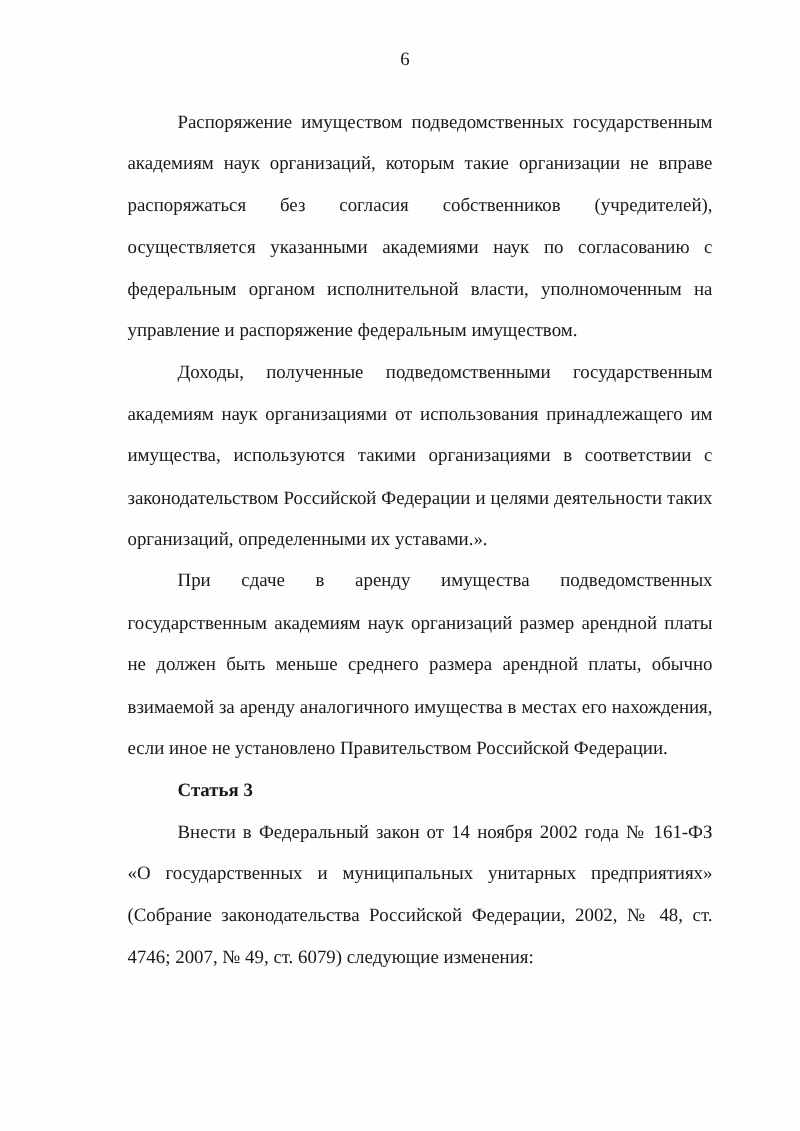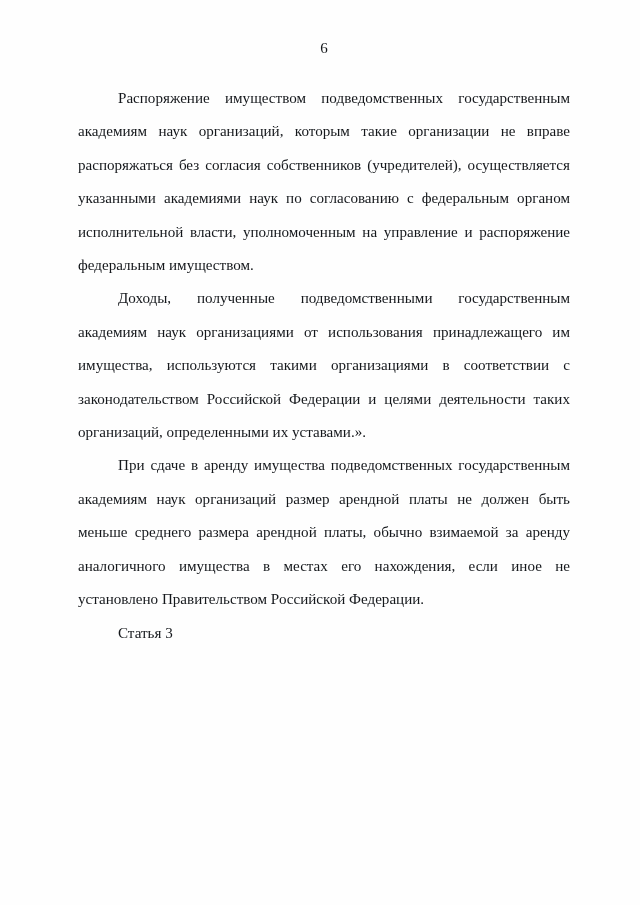--- a/index.html
+++ b/index.html
@@ -25,31 +25,32 @@
   .page-number {
     text-align: center;
     font-size: 15px;
     line-height: 20px;
     margin: 0 0 24px 0;
     letter-spacing: 0.2px;
   }
   .body {
     font-size: 15.1px;
     line-height: 33.4px;
+    margin-left: 24px;
   }
   p.para {
     margin: 0;
     text-align: justify;
     text-justify: inter-word;
     text-indent: 40px;
     hyphens: none;
   }
   .heading {
     margin: 0;
-    font-weight: normal;
+    font-weight: bold;
     text-indent: 40px;
     text-align: left;
     font-size: 15.1px;
     line-height: 33.4px;
   }
 </style>
 </head>
 <body>
 
 <div class="page">
@@ -59,16 +60,17 @@
   <div class="body">
 
     <p class="para">Распоряжение имуществом подведомственных государственным академиям наук организаций, которым такие организации не вправе распоряжаться без согласия собственников (учредителей), осуществляется указанными академиями наук по согласованию с федеральным органом исполнительной власти, уполномоченным на управление и распоряжение федеральным имуществом.</p>
 
     <p class="para">Доходы, полученные подведомственными государственным академиям наук организациями от использования принадлежащего им имущества, используются такими организациями в соответствии с законодательством Российской Федерации и целями деятельности таких организаций, определенными их уставами.».</p>
 
     <p class="para">При сдаче в аренду имущества подведомственных государственным академиям наук организаций размер арендной платы не должен быть меньше среднего размера арендной платы, обычно взимаемой за аренду аналогичного имущества в местах его нахождения, если иное не установлено Правительством Российской Федерации.</p>
 
     <p class="heading">Статья 3</p>
 
+    <p class="para">Внести в Федеральный закон от 14 ноября 2002 года № 161-ФЗ «О государственных и муниципальных унитарных предприятиях» (Собрание законодательства Российской Федерации, 2002, № 48, ст. 4746; 2007, № 49, ст. 6079) следующие изменения:</p>
 
   </div>
 
 </div>
 
 </body></html>

